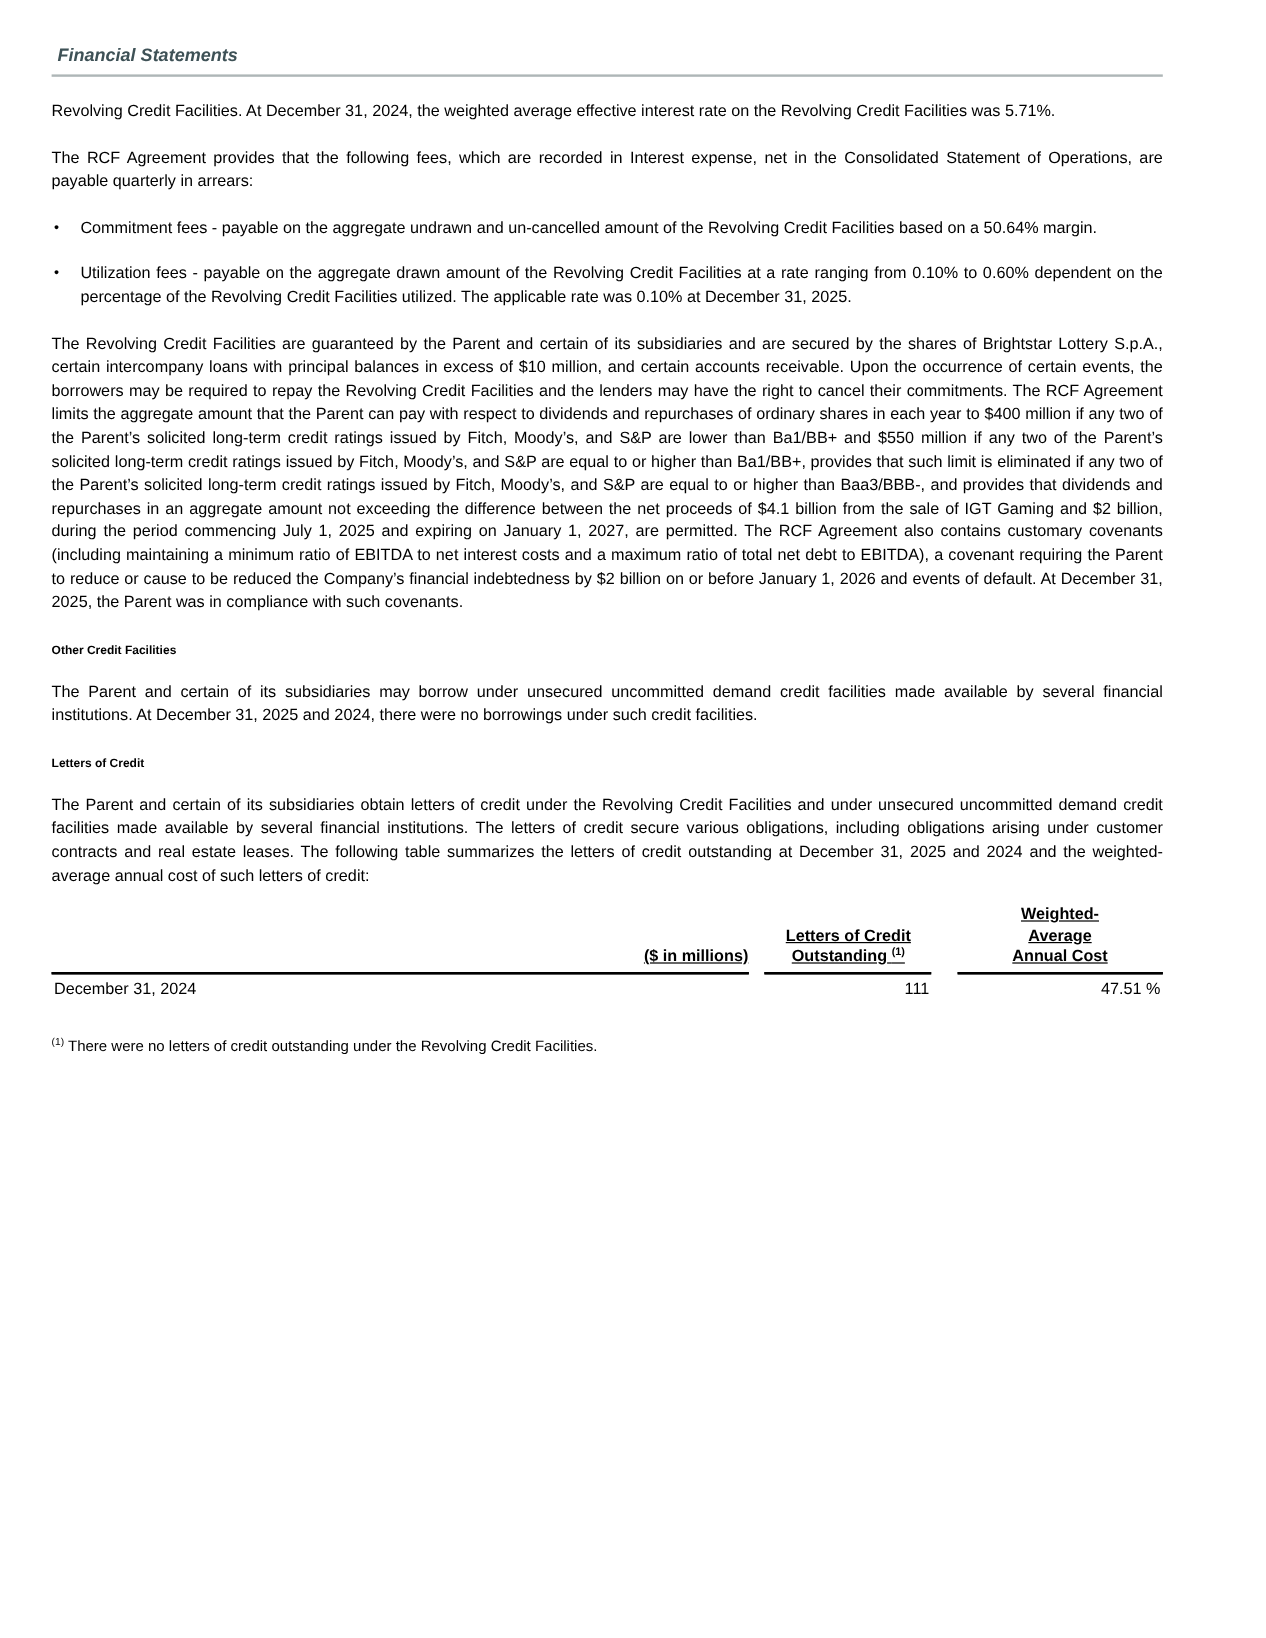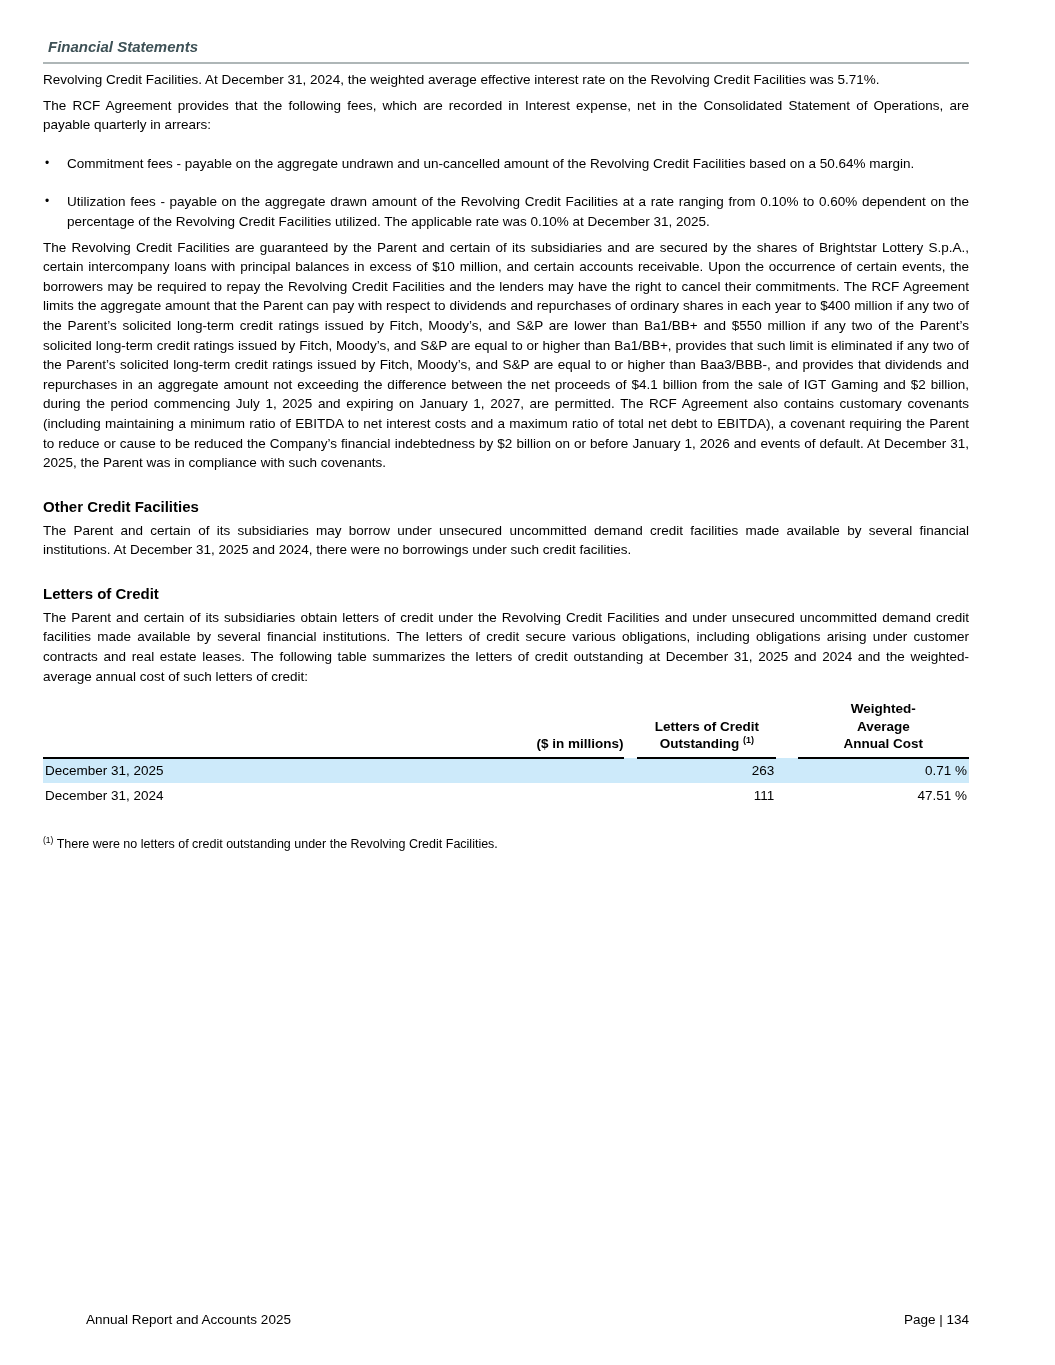--- a/index.html
+++ b/index.html
@@ -27,42 +27,42 @@
   }
   .doc-header-rule {
     border: 0;
     border-top: 2px solid var(--heading-rule, #aeb6b7);
     height: 0;
   }
   .body-text {
     font-size: 13.5px;
     line-height: 19.6px;
     text-align: justify;
-    margin-top: 6px;
+    margin-top: 19px;
   }
   ul.bullet-list {
     list-style: none;
     margin-top: 0;
   }
   ul.bullet-list li {
     position: relative;
     padding-left: 24px;
     font-size: 13.5px;
     line-height: 19.6px;
     text-align: justify;
     margin-top: 19px;
   }
   ul.bullet-list li .bullet-marker {
     position: absolute;
     left: 2px;
     top: 0;
     font-size: 12px;
   }
   .section-heading {
-    font-size: 15px;
+    font-size: 10px;
     font-weight: bold;
     margin-top: 25px;
   }
   
   table.loc-table {
     width: 100%;
     border-collapse: collapse;
     margin-top: 14px;
     table-layout: fixed;
   }
@@ -70,20 +70,21 @@
   col.c-gap1    { width: 1.5%;  }
   col.c-out     { width: 15.0%; }
   col.c-gap2    { width: 2.3%;  }
   col.c-cost    { width: 18.5%; }
   table.loc-table th {
     font-size: 13.5px;
     font-weight: bold;
     vertical-align: bottom;
     padding-bottom: 4px;
     line-height: 17.5px;
+    text-decoration: underline;
   }
   th.h-label { text-align: right; border-bottom: 2.5px solid var(--table-border, #000000); padding-left: 4px; }
   th.h-out   { text-align: center; border-bottom: 2.5px solid var(--table-border, #000000); }
   th.h-cost  { text-align: center; border-bottom: 2.5px solid var(--table-border, #000000); }
   th.h-gap   { border-bottom: none; }
   table.loc-table td {
     font-size: 13.5px;
     height: 25px;
     vertical-align: middle;
     padding: 2px 2px;
@@ -161,40 +162,29 @@
         </th>
         <th class="h-gap"></th>
         <th class="h-cost">
           <div>Weighted-</div>
           <div>Average</div>
           <div>Annual Cost</div>
         </th>
       </tr>
     </thead>
     <tbody>
-      <tr class="row-highlight">
-        <td class="d-label">December 31, 2025</td>
-        <td></td>
-        <td class="d-num">263</td>
-        <td></td>
-        <td class="d-num">0.71 %</td>
-      </tr>
       <tr>
         <td class="d-label">December 31, 2024</td>
         <td></td>
         <td class="d-num">111</td>
         <td></td>
         <td class="d-num">47.51 %</td>
       </tr>
     </tbody>
   </table>
 
   <p class="footnote">
     <sup>(1)</sup>
     <span>There were no letters of credit outstanding under the Revolving Credit Facilities.</span>
   </p>
 
-  <div class="doc-footer">
-    <span>Annual Report and Accounts 2025</span>
-    <span>Page | 134</span>
-  </div>
 
 </div>
 
 </body></html>

